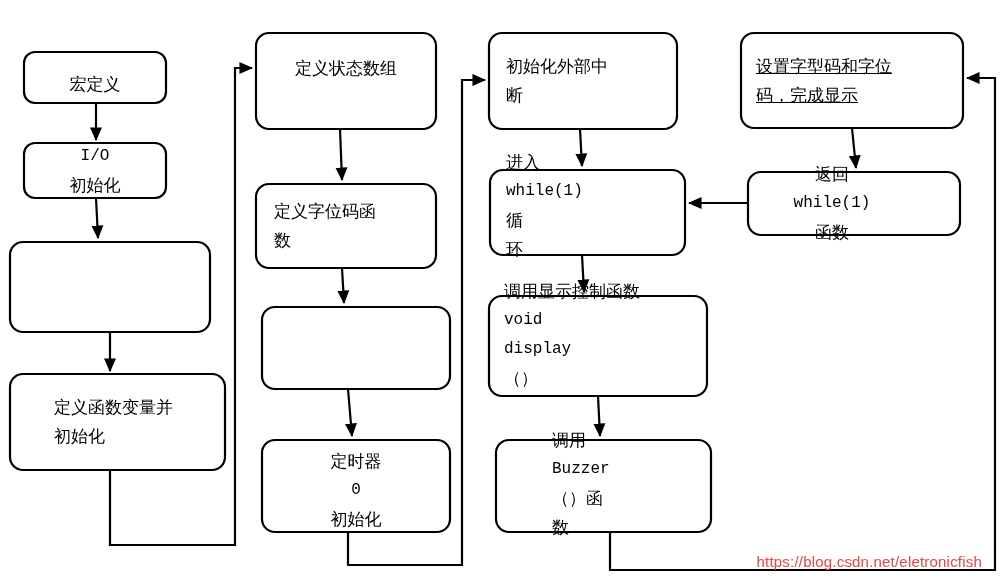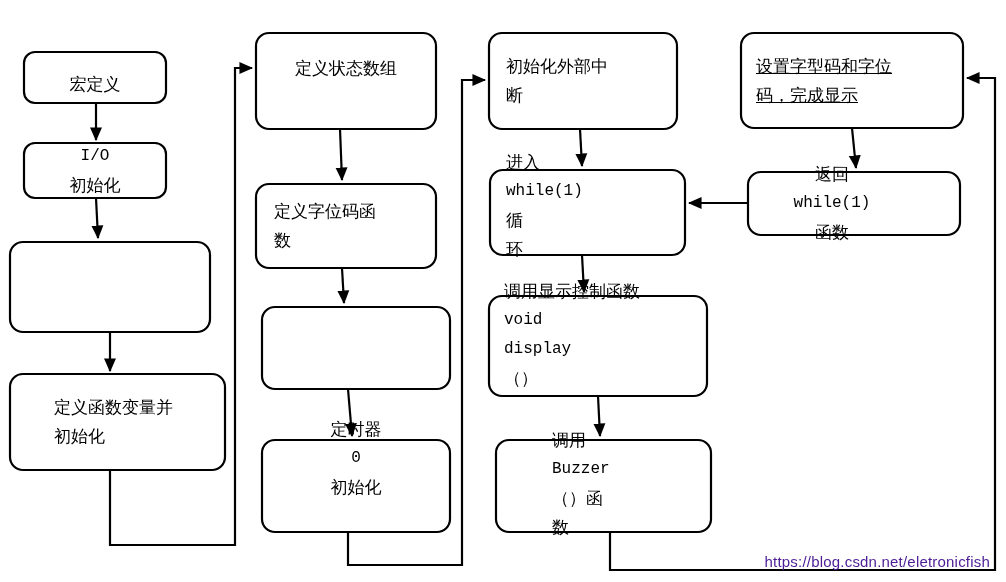--- a/index.html
+++ b/index.html
@@ -57,23 +57,23 @@
     align-items: flex-start;
     text-align: left;
   }
   .mono {
     font-family: "Liberation Mono", "DejaVu Sans Mono", monospace;
     font-size: 16px;
     text-align: center;
   }
   #watermark {
     position: absolute;
-    right: 16px;
+    right: 24px;
     bottom: 12px;
-    color: #4c1d95;
+    color: #ef4444;
     font-family: "Liberation Sans", sans-serif;
     font-size: 15px;
     letter-spacing: 0.2px;
     user-select: none;
   }
 </style>
 </head>
 <body>
 
 <div id="canvas">
@@ -128,21 +128,21 @@
   <div class="node-label center" style="left:24px;  top:143px; width:142px; height:55px;"><span class="mono">I/O</span> 初始化</div>
 
 
   <div class="node-label left" style="left:28px;  top:374px; width:192px; height:96px;margin-left:26px;">定义函数变量并<br>初始化</div>
 
   <div class="node-label center" style="left:256px; top:33px;  width:180px; height:96px; padding-bottom:26px;">定义状态数组</div>
 
   <div class="node-label left" style="left:274px; top:184px; width:156px; height:84px;">定义字位码函<br>数</div>
 
 
-  <div class="node-label center" style="left:262px; top:428px; width:188px; height:92px; padding-bottom:32px;">定时器<span class="mono">0</span>初始化</div>
+  <div class="node-label center" style="left:262px; top:460px; width:188px; height:92px; padding-bottom:32px;">定时器<span class="mono">0</span>初始化</div>
 
   <div class="node-label left" style="left:506px; top:33px;  width:166px; height:124px; padding-bottom:28px;">初始化外部中<br>断</div>
 
   <div class="node-label left" style="left:506px; top:170px; width:176px; height:72px;">进入<span class="mono">while(1)</span>循<br>环</div>
 
   <div class="node-label left" style="left:504px; top:296px; width:200px; height:100px; padding-bottom:22px;">调用显示控制函数<br><span class="mono">void</span> <span class="mono">display</span>（）</div>
 
   <div class="node-label left" style="left:516px; top:440px; width:190px; height:92px; padding-bottom:4px;margin-left:36px;">调用<span class="mono">Buzzer</span>（）函<br>数</div>
 
   <div class="node-label left" style="left:756px; top:33px;  width:200px; height:95px;text-decoration:underline;">设置字型码和字位<br>码，完成显示</div>

